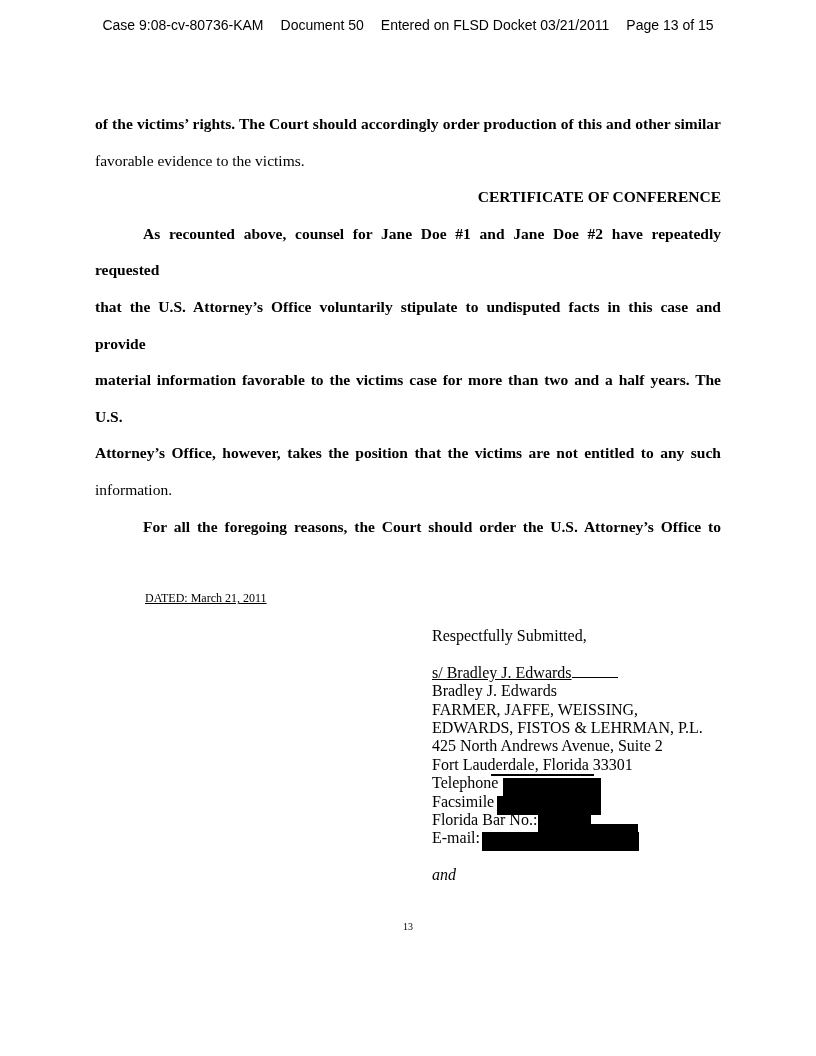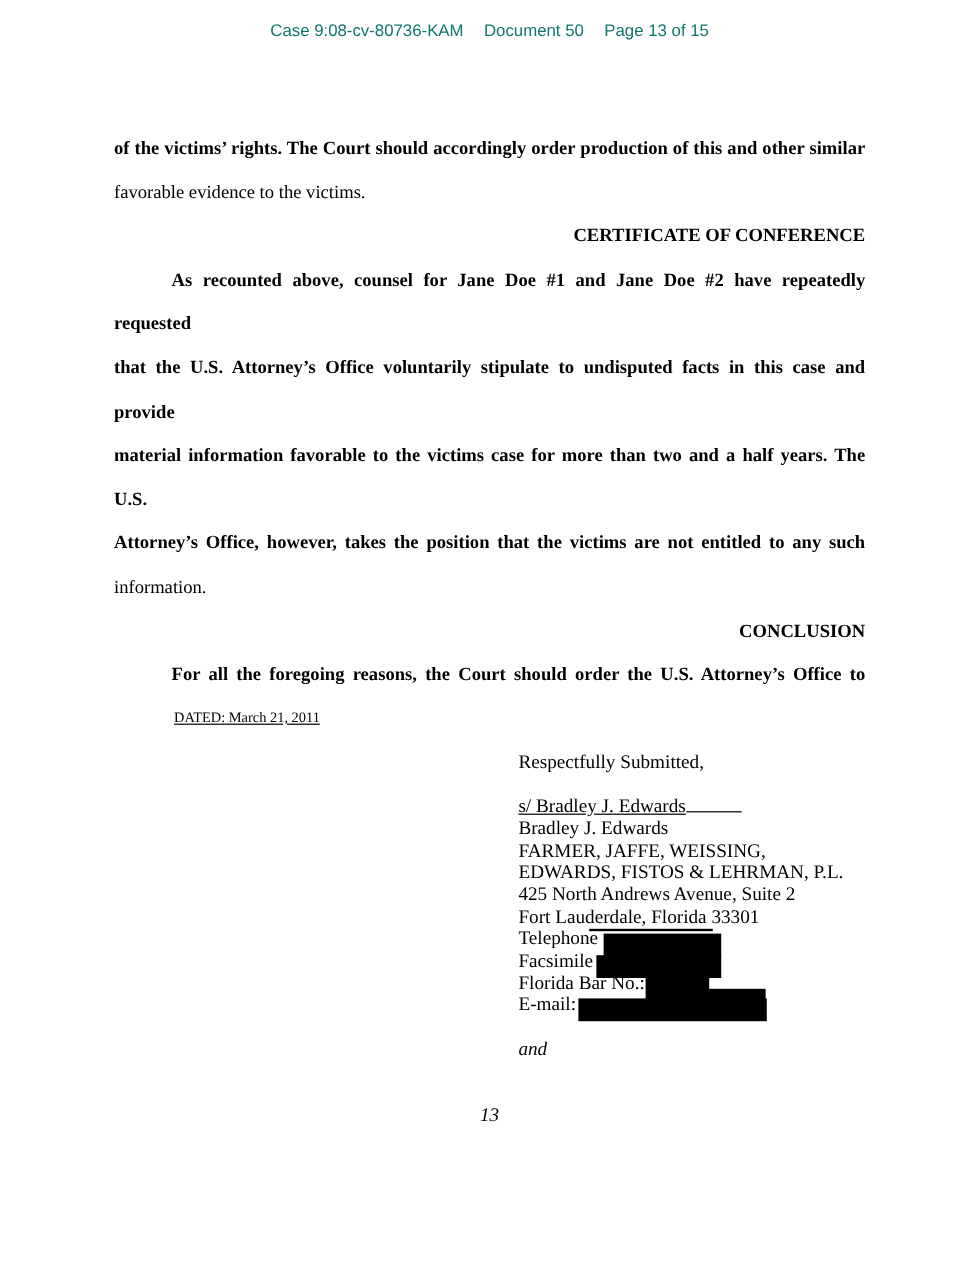--- a/index.html
+++ b/index.html
@@ -82,48 +82,47 @@
     background: #000000;
   }
 
   
   .page-number {
     position: absolute;
     top: 921px;
     left: 0;
     right: 0;
     text-align: center;
-    font-size: 16px;
-    font-style: italic;
+    font-size: 10px;
   }
 </style>
 </head>
 <body>
 
 <div class="page">
 
-  <div class="doc-header" style="color: #0f766e;">
+  <div class="doc-header" style="color: #000000;">
     <span>Case 9:08-cv-80736-KAM</span>
     <span>Document 50</span>
+    <span>Entered on FLSD Docket 03/21/2011</span>
     <span>Page 13 of 15</span>
   </div>
 
   <div class="body-text">
     <div class="jline">of the victims’ rights.   The Court should accordingly order production of this and other similar</div>
     <div class="jline-end">favorable evidence to the victims.</div>
 
     <div class="hline">CERTIFICATE OF CONFERENCE</div>
 
     <div class="jline indent">As recounted above, counsel for Jane Doe #1 and Jane Doe #2 have repeatedly requested</div>
     <div class="jline">that the U.S. Attorney’s Office voluntarily stipulate to undisputed facts in this case and provide</div>
     <div class="jline">material information favorable to the victims case for more than two and a half years.  The U.S.</div>
     <div class="jline">Attorney’s Office, however, takes the position that the victims are not entitled to any such</div>
     <div class="jline-end">information.</div>
 
-    <div class="hline">CONCLUSION</div>
 
     <div class="jline indent">For all the foregoing reasons, the Court should order the U.S. Attorney’s Office to</div>
   </div>
 
   <div class="dated">DATED: March 21, 2011</div>
 
   <div class="sig">
     <div class="sig-line">Respectfully Submitted,</div>
     <div class="sig-line">&nbsp;</div>
     <div class="sig-line"><span class="sig-underline">s/ Bradley J. Edwards</span><span class="sig-ext"></span></div>

